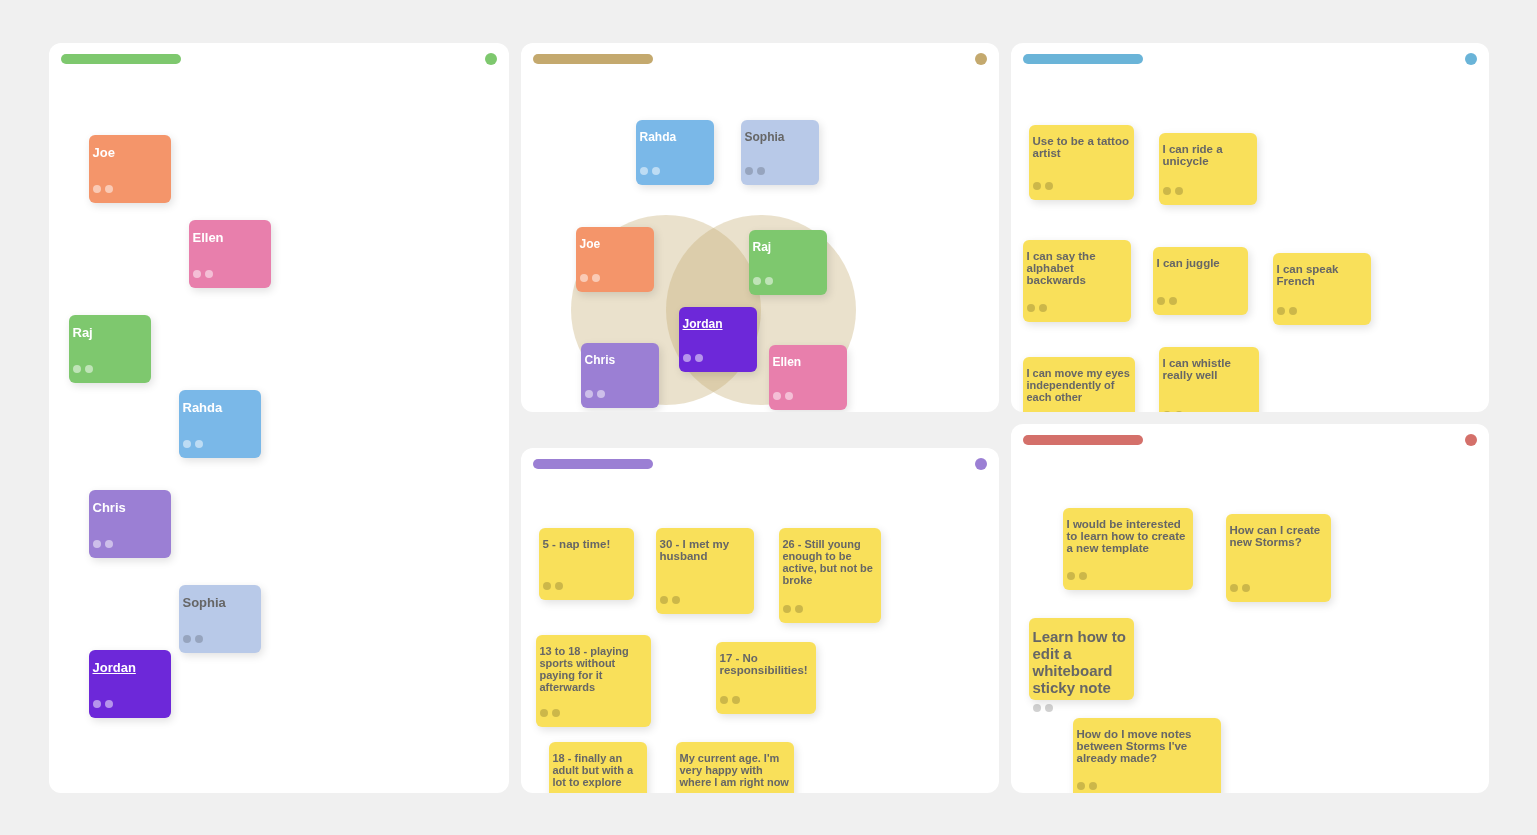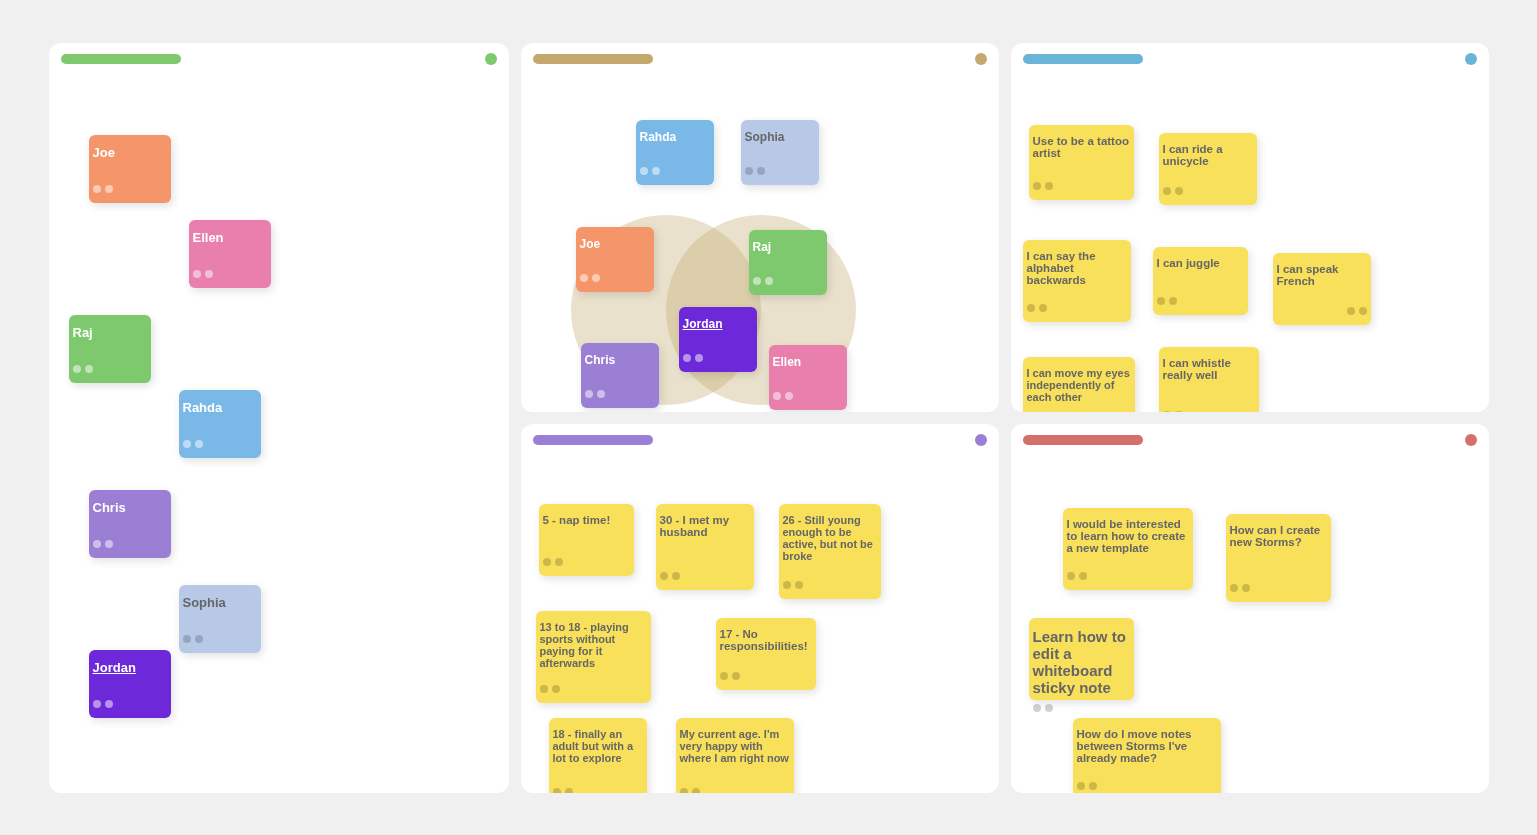--- a/index.html
+++ b/index.html
@@ -103,21 +103,21 @@
     .dot-purple { background: #9b7fd4; }
     .dot-red { background: #d4706a; }
 
     
     .panel-1 { grid-row: 1 / 3; }
     
     .panel-2 { grid-row: 1; }
     
     .panel-3 { grid-row: 1; }
     
-    .panel-4 { grid-row: 2; }
+    .panel-4 { grid-row: 2; margin-top: 24px; }
     
     .panel-5 { grid-row: 2; }
   </style>
 </head>
 <body>
 
 <div class="canvas">
 
   <div class="panel panel-1">
     <div class="panel-header">
@@ -286,21 +286,21 @@
       </div>
 
       <div class="sticky c-yellow" style="left:142px;top:172px;width:95px;height:68px;font-size:11.5px;">
         <span>I can juggle</span>
         <div class="sticky-dots">
             <div class="sticky-dot"></div>
             <div class="sticky-dot"></div>
           </div>
       </div>
 
-      <div class="sticky c-yellow" style="left:262px;top:178px;width:98px;height:72px;font-size:11.5px;align-items:flex-end;">
+      <div class="sticky c-yellow" style="left:262px;top:178px;width:98px;height:72px;font-size:11.5px;">
         <span>I can speak French</span>
         <div class="sticky-dots">
             <div class="sticky-dot"></div>
             <div class="sticky-dot"></div>
           </div>
       </div>
 
       <div class="sticky c-yellow" style="left:12px;top:282px;width:112px;height:92px;font-size:11px;">
         <span>I can move my eyes independently of each other</span>
 

